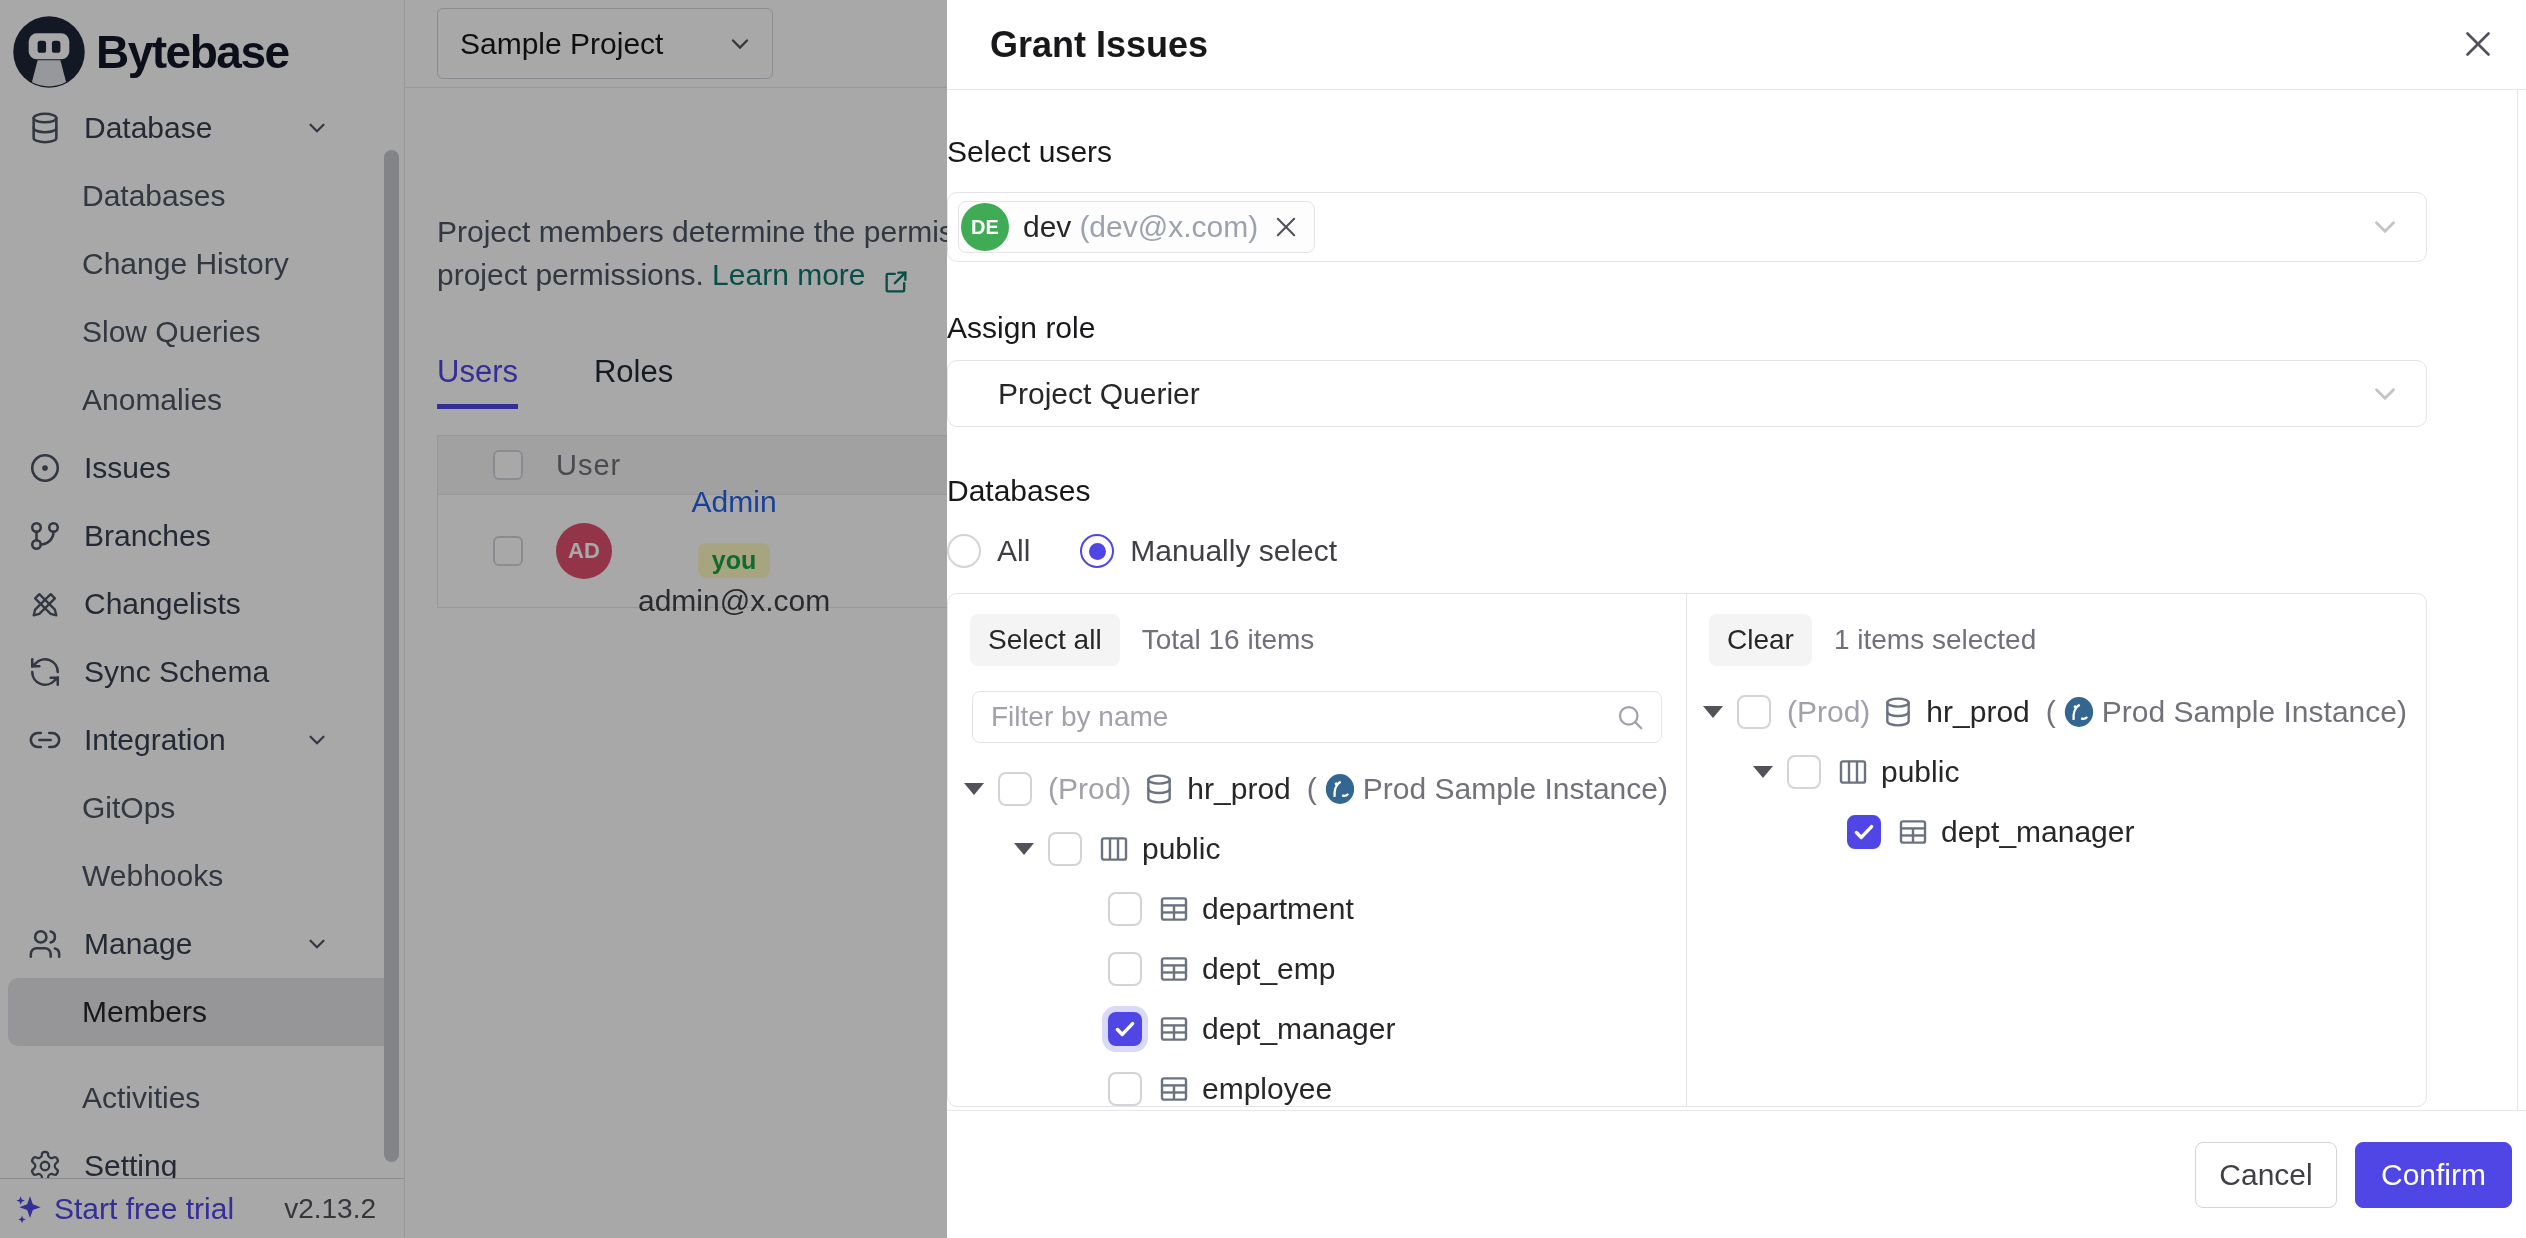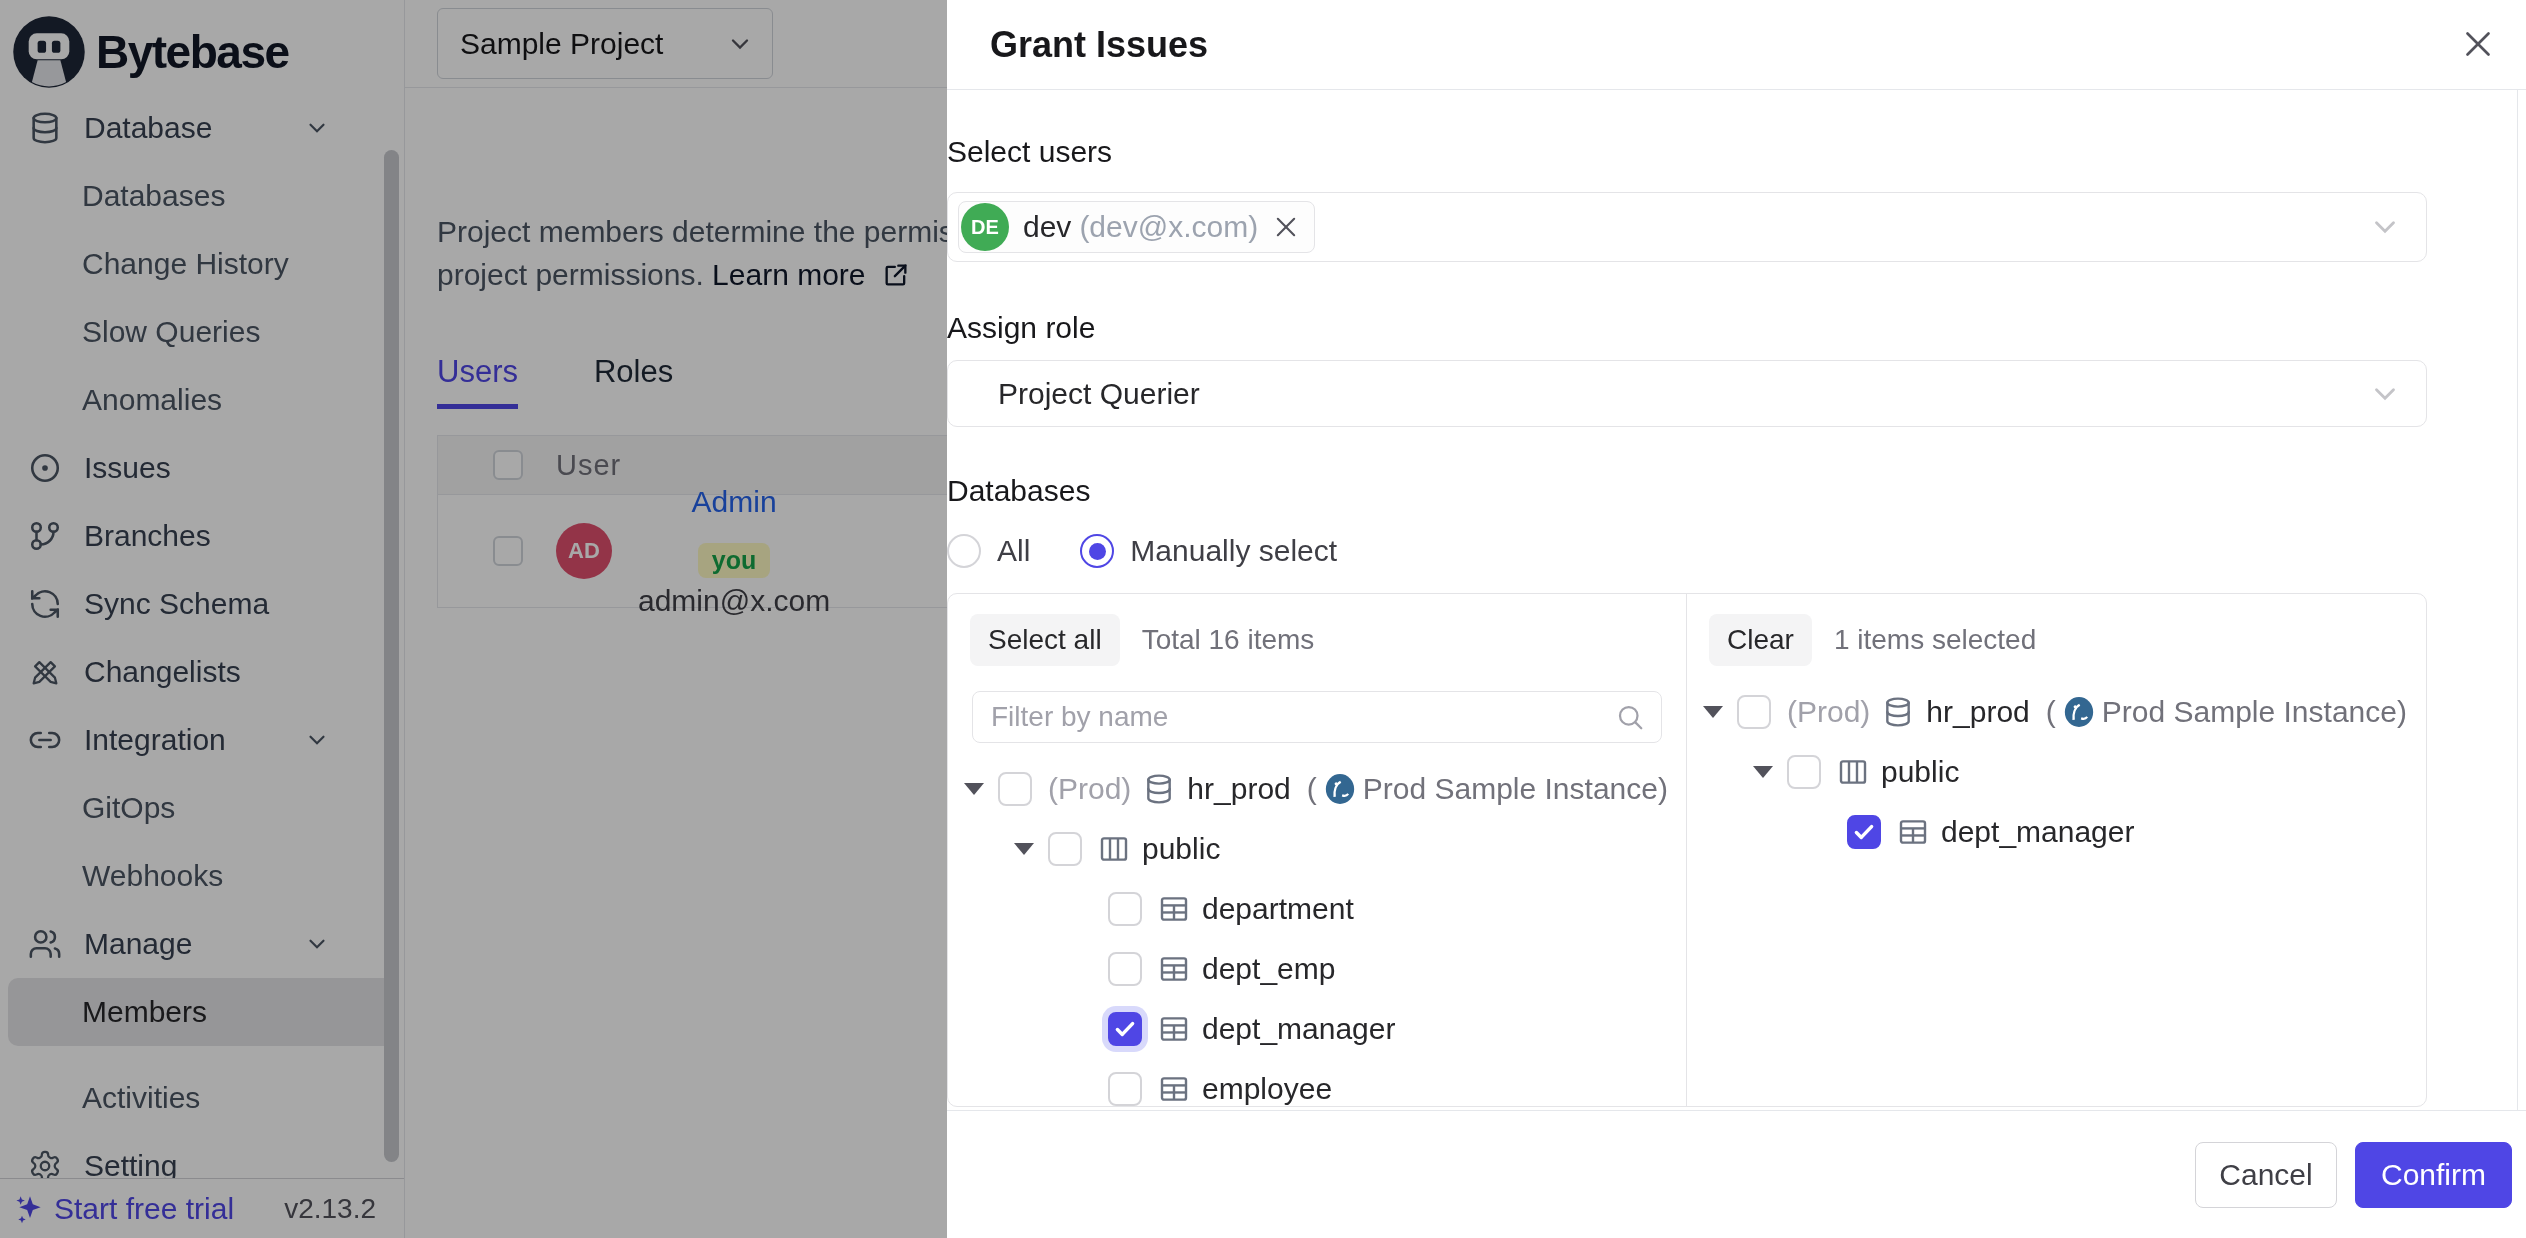--- a/index.html
+++ b/index.html
@@ -24,21 +24,21 @@
   .side-footer { position:absolute; left:0; right:0; bottom:0; height:60px; border-top:1px solid #d4d4d8; display:flex; align-items:center; justify-content:space-between; padding:0 28px 0 14px; background:#fff; }
   .trial { display:flex; align-items:center; gap:8px; color:#4f46e5; font-size:30px; font-weight:500; cursor:pointer; }
   .version { font-size:28px; color:#52525b; }
 
   .main { position:absolute; left:405px; top:0; right:0; height:1238px; background:#fff; }
   .topbar { height:88px; border-bottom:1px solid #e5e7eb; display:flex; align-items:center; padding-left:32px; }
   .proj-select { width:336px; height:71px; border:1px solid #d1d5db; border-radius:6px; display:flex; align-items:center; justify-content:space-between; padding:0 18px 0 22px; font-size:30px; color:#18181b; background:#fff; cursor:pointer;gap:48px; }
   .proj-select .pchev { width:28px; height:28px; color:#52525b; }
   .content { padding-left:32px; }
   .desc { margin-top:122px; font-size:30px; line-height:43px; color:#4b5563; max-width:860px; }
-  .learn { color:#0f172a; cursor:pointer; display:inline-flex; align-items:center; gap:16px; }
+  .learn { color:#0f766e; cursor:pointer; display:inline-flex; align-items:flex-end; gap:16px; }
   .learn .exticon { width:28px; height:28px; }
   .tabs { display:flex; margin-top:58px; }
   .tab { font-size:31px; margin-right:76px; padding-bottom:14px; cursor:pointer; color:#1f2937; }
   .tab.active { color:#4f46e5; border-bottom:5px solid #4f46e5; }
   .utable { margin-top:26px; width:1160px; border:1px solid #e5e7eb; }
   .thead { display:flex; align-items:center; height:59px; background:#f4f4f5; border-bottom:1px solid #e5e7eb; }
   .trow-u { display:flex; align-items:center; height:112px; background:#fff; }
   .colcb { width:85px; display:flex; justify-content:flex-end; }
   .cb-sq { width:30px; height:30px; border:2px solid #d1d5db; border-radius:6px; background:#fff; cursor:pointer; }
   .th-user { font-size:29px; color:#71717a; letter-spacing:1px; font-weight:500; margin-left:33px; }
@@ -240,30 +240,30 @@
           </svg>
         <span class="nlabel">Issues</span>
       </div>
       <div class="nav-row">
         <svg class="nicon" viewBox="0 0 24 24" fill="none" stroke="currentColor" stroke-width="1.8" stroke-linecap="round">
             <use href="#i-branch"></use>
           </svg>
         <span class="nlabel">Branches</span>
       </div>
       <div class="nav-row">
+        <svg class="nicon" viewBox="0 0 24 24" fill="none" stroke="currentColor" stroke-width="1.6" stroke-linejoin="round">
+            <use href="#i-changelist"></use>
+          </svg>
+        <span class="nlabel">Changelists</span>
+      </div>
+      <div class="nav-row">
         <svg class="nicon" viewBox="0 0 24 24" fill="none" stroke="currentColor" stroke-width="1.8" stroke-linecap="round">
             <use href="#i-sync"></use>
           </svg>
         <span class="nlabel">Sync Schema</span>
-      </div>
-      <div class="nav-row">
-        <svg class="nicon" viewBox="0 0 24 24" fill="none" stroke="currentColor" stroke-width="1.6" stroke-linejoin="round">
-            <use href="#i-changelist"></use>
-          </svg>
-        <span class="nlabel">Changelists</span>
       </div>
       <div class="nav-row">
         <svg class="nicon" viewBox="0 0 24 24" fill="none" stroke="currentColor" stroke-width="1.8" stroke-linecap="round">
             <use href="#i-link"></use>
           </svg>
         <span class="nlabel">Integration</span>
         <svg class="nchev" viewBox="0 0 24 24" fill="none" stroke="currentColor" stroke-width="2" stroke-linecap="round">
             <use href="#i-chev"></use>
           </svg>
       </div>

